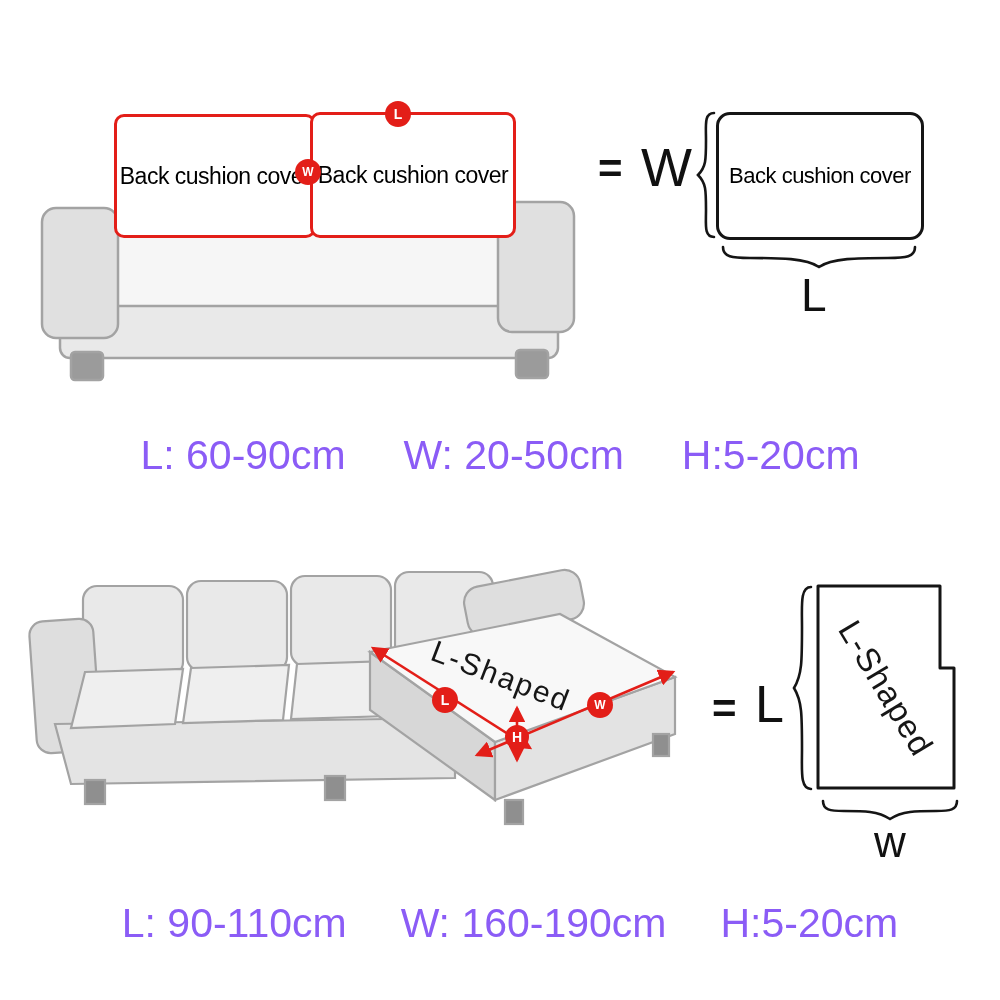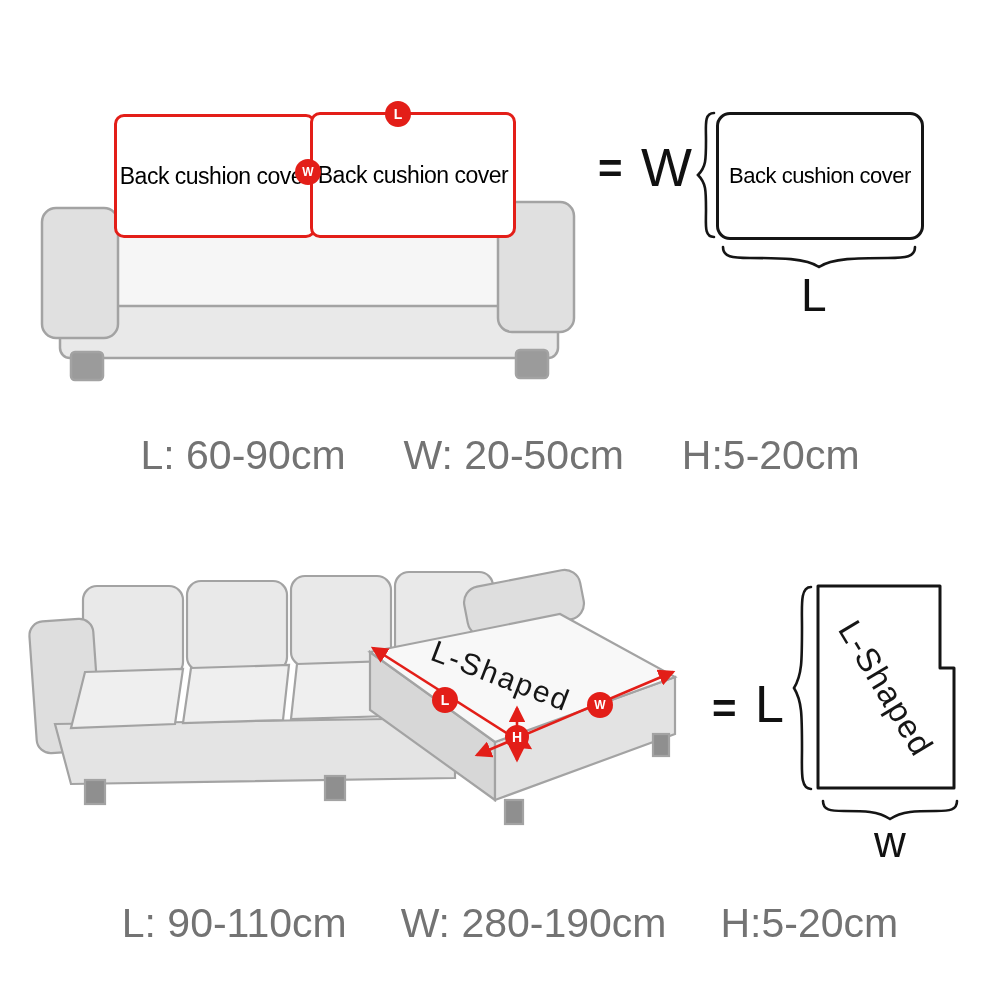--- a/index.html
+++ b/index.html
@@ -20,21 +20,21 @@
     font-size:22px;letter-spacing:-0.5px;color:#000;text-align:center;
   }
   .circle{
     position:absolute;width:26px;height:26px;border-radius:50%;background:#e31e18;
     color:#fff;font-weight:bold;font-size:14px;display:flex;align-items:center;justify-content:center;
     transform:translate(-50%,-50%);line-height:1;
   }
   .big-letter{position:absolute;color:#111;line-height:1;}
   .dims-row{
     position:absolute;left:0;right:0;display:flex;justify-content:center;
-    font-size:41px;color:#737373;white-space:nowrap;
+    font-size:41px;color:#8b5cf6;white-space:nowrap;
   }
   .dims-row span{display:inline-block;}
   .rot-label{position:absolute;color:#161616;white-space:nowrap;line-height:1;}
   svg{position:absolute;overflow:visible;}
 </style>
 </head>
 <body>
 
 <div id="stage">
 
@@ -132,17 +132,17 @@
 
   <div class="rot-label" style="left:886px;top:688px;font-size:33px;letter-spacing:1px;transform:translate(-50%,-50%) rotate(59deg);">L-Shaped</div>
 
   <svg width="140" height="24" viewBox="0 0 140 24" style="left:820px;top:798px;">
     <path d="M3 3 C3 12, 10 13, 24 13 C44 13, 58 13, 70 21 C82 13, 96 13, 116 13 C130 13, 137 12, 137 3" fill="none" stroke="#151515" stroke-width="2.6" stroke-linecap="round"></path>
   </svg>
   <div class="big-letter" style="left:874px;top:820px;font-size:44px;">w</div>
 
   <div class="dims-row" style="top:900px;gap:54px;padding-left:20px;">
     <span>L: 90-110cm</span>
-    <span>W: 280-190cm</span>
+    <span>W: 160-190cm</span>
     <span>H:5-20cm</span>
   </div>
 
 </div>
 
 </body></html>

